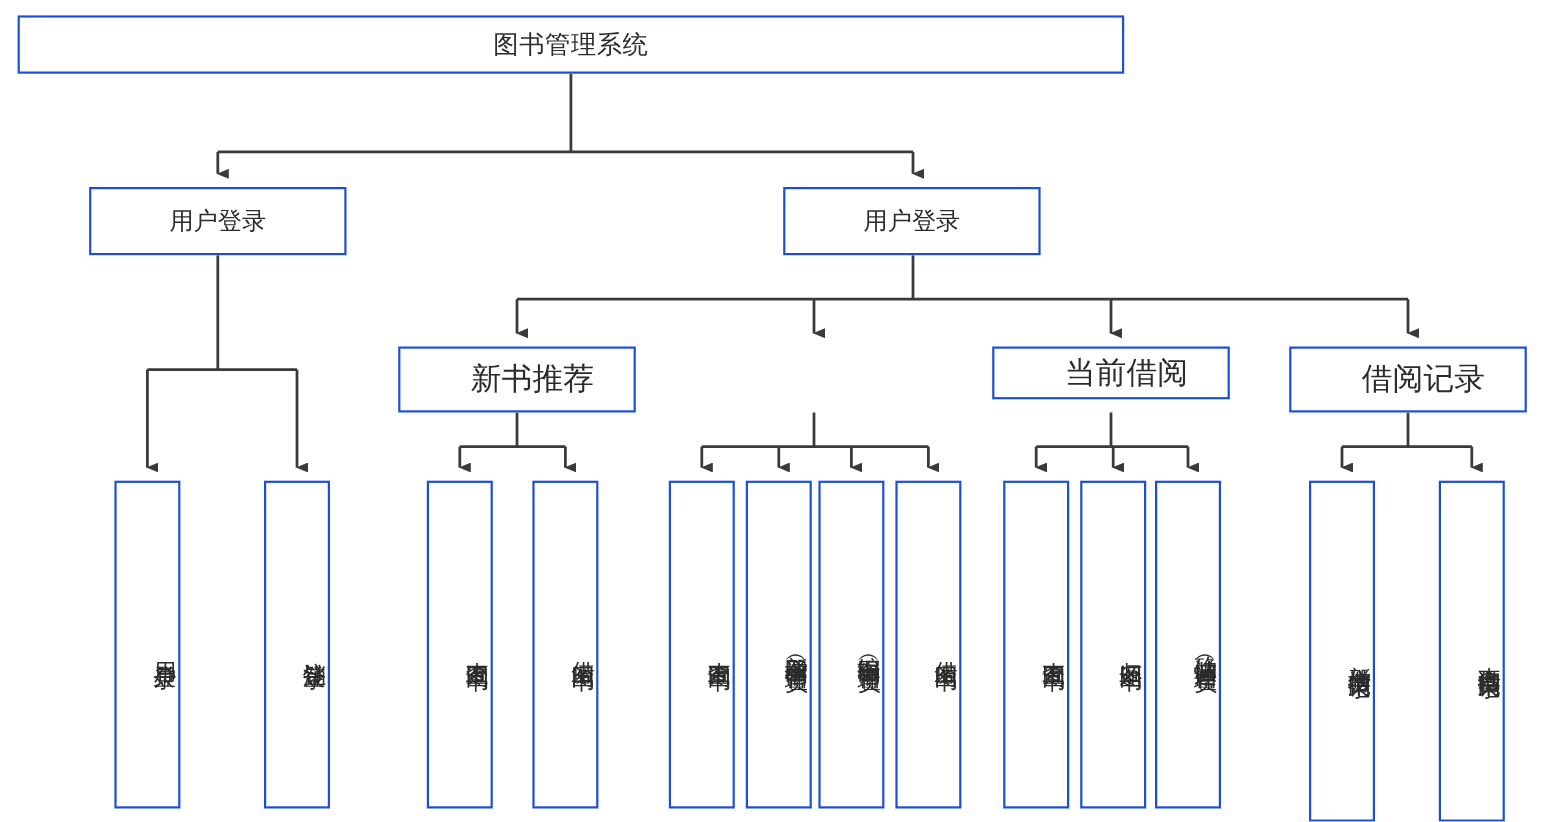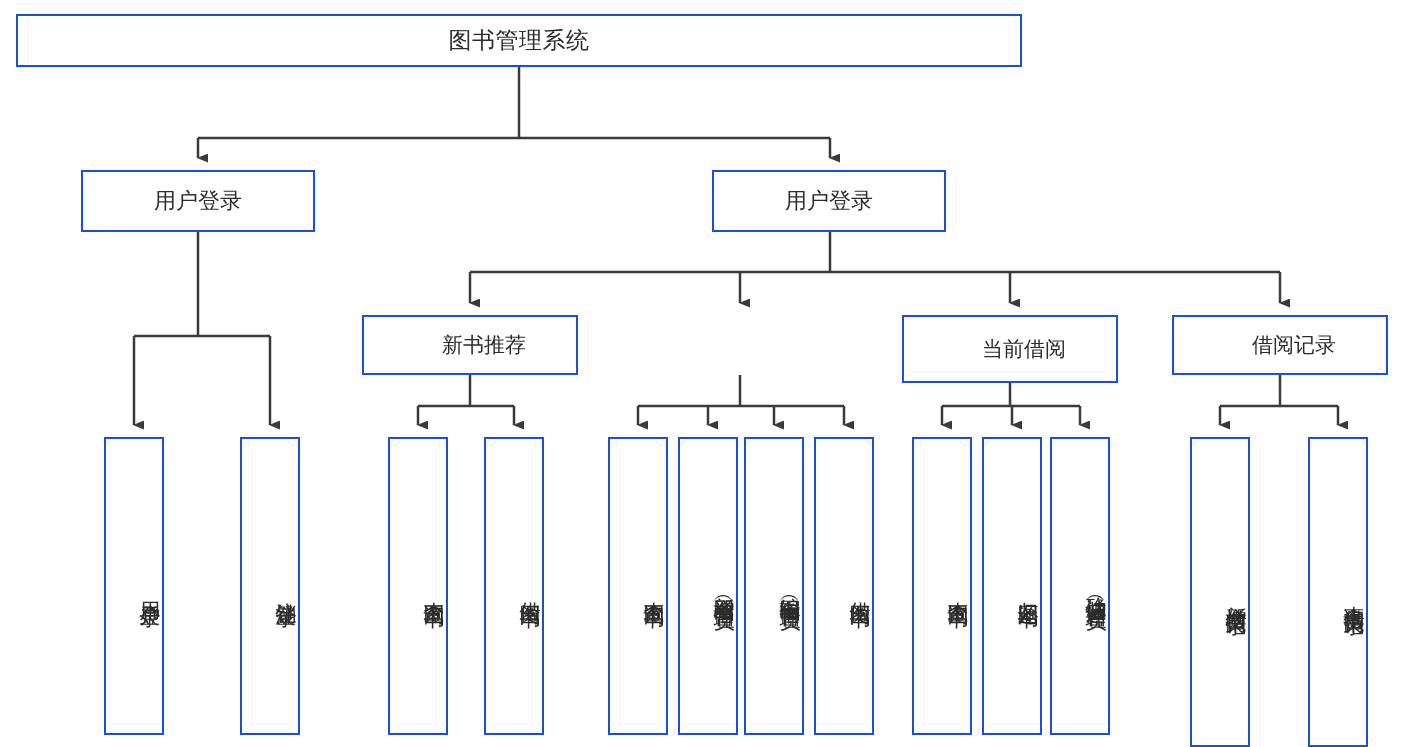--- a/index.html
+++ b/index.html
@@ -37,21 +37,21 @@
     text-align: center;
   }
   .node.root {
     font-size: 23px;
     letter-spacing: 0.5px;
   }
   .node.lvl1 {
     font-size: 22px;
   }
   .node.lvl2 {
-    font-size: 21px;
+    font-size: 28px;
     padding-left: 28px;
   }
   .node.leaf {
     font-size: 21px;
     writing-mode: vertical-rl;
     text-orientation: upright;
     align-items: flex-start;
     justify-content: center;
     padding-top: 6px;
     line-height: 1.18;
@@ -131,21 +131,21 @@
   <div class="node lvl1" style="left:81px; top:170px; width:234px; height:62px;">
     <span>用户登录</span>
   </div>
   <div class="node lvl1" style="left:712px; top:170px; width:234px; height:62px;">
     <span>用户登录</span>
   </div>
 
   <div class="node lvl2" style="left:362px; top:315px; width:216px; height:60px;">
     <span>新书推荐</span>
   </div>
-  <div class="node lvl2" style="left:902px; top:315px; width:216px; height:68px;">
+  <div class="node lvl2" style="left:902px; top:315px; width:216px; height:48px;">
     <span>当前借阅</span>
   </div>
   <div class="node lvl2" style="left:1172px; top:315px; width:216px; height:60px;">
     <span>借阅记录</span>
   </div>
 
   <div class="node leaf" style="left:104px; top:437px; width:60px; height:298px;">
     <span>用户登录</span>
   </div>
   <div class="node leaf" style="left:240px; top:437px; width:60px; height:298px;">

